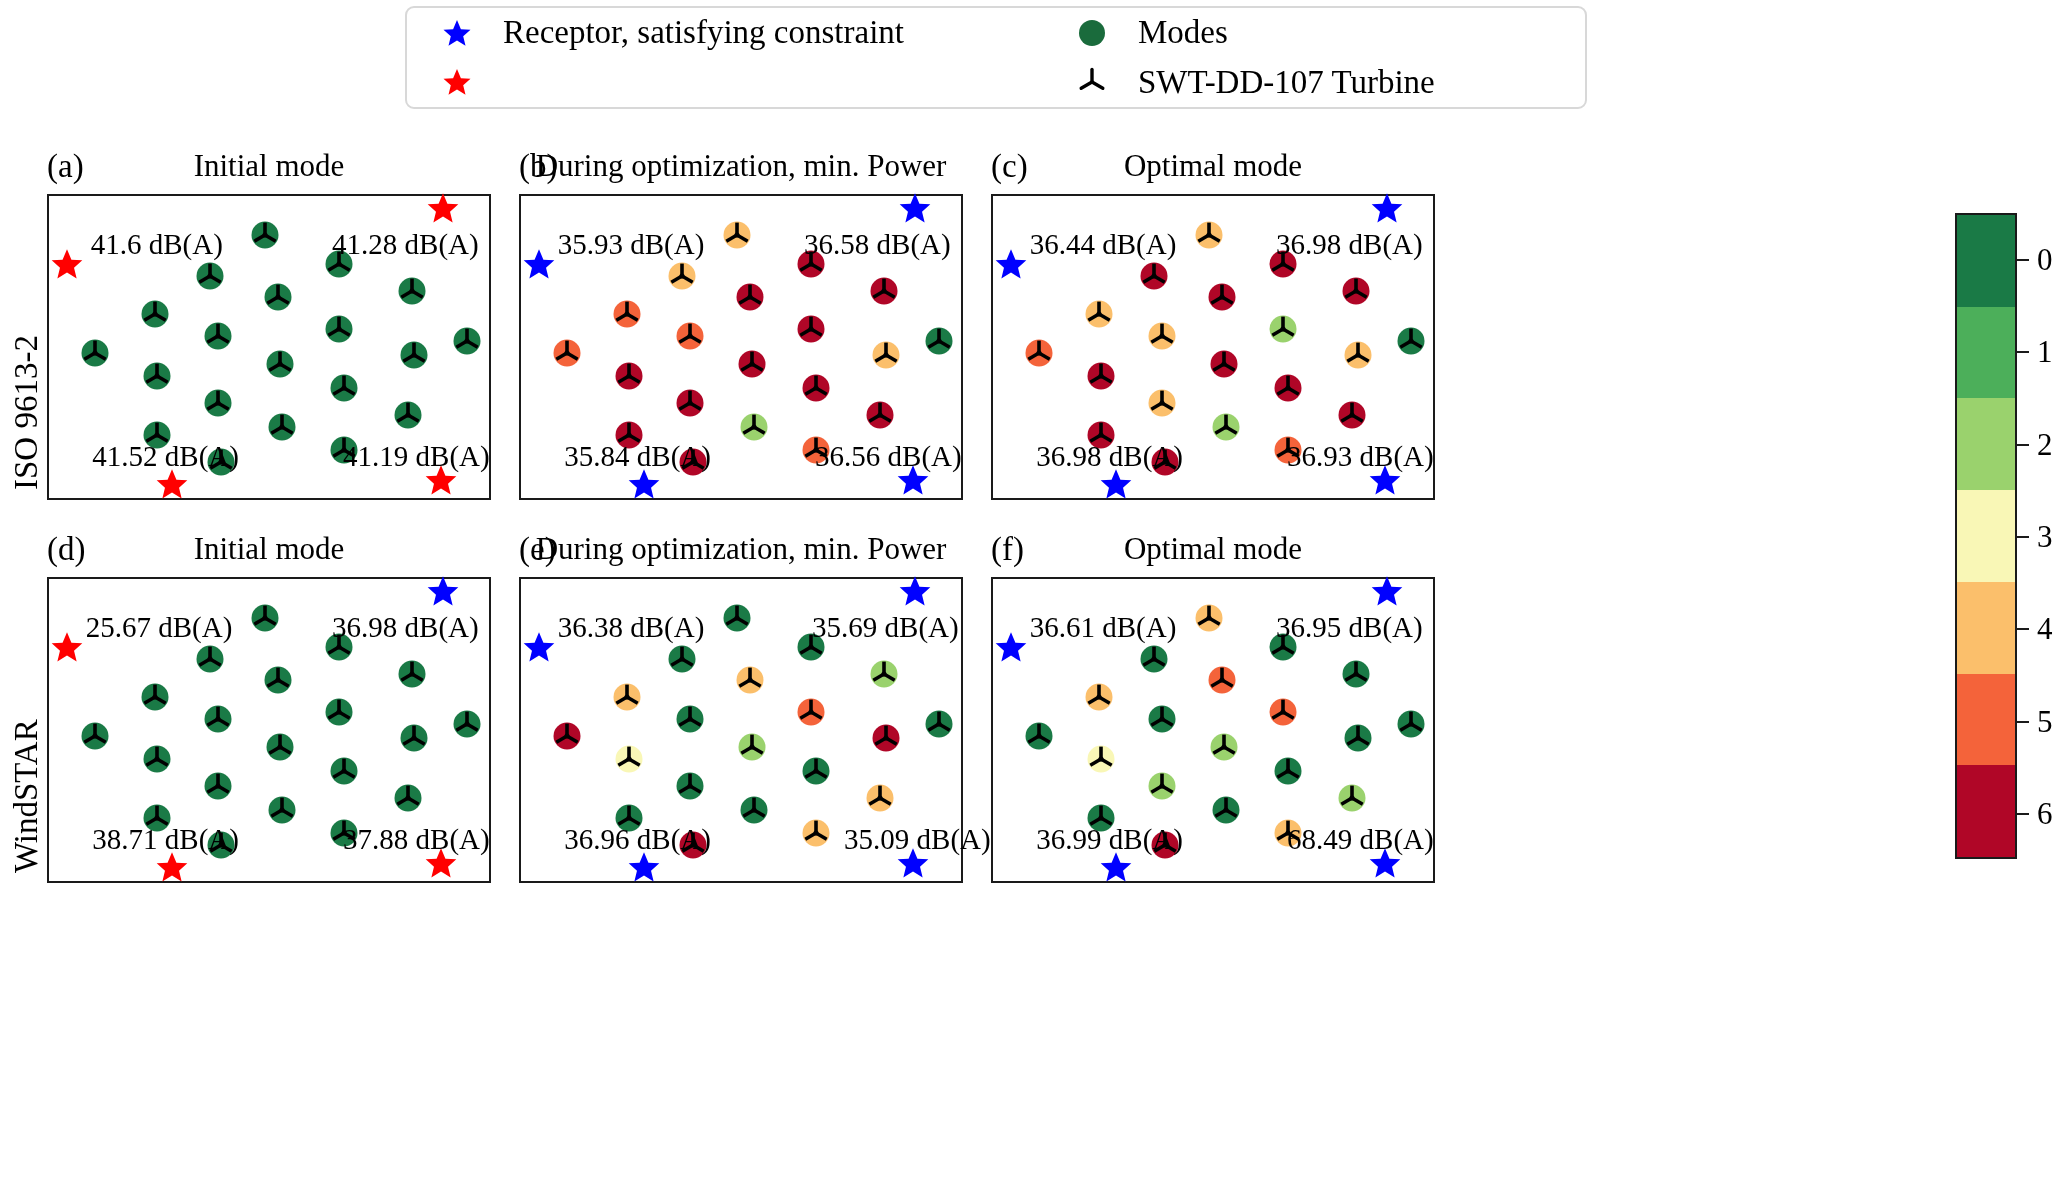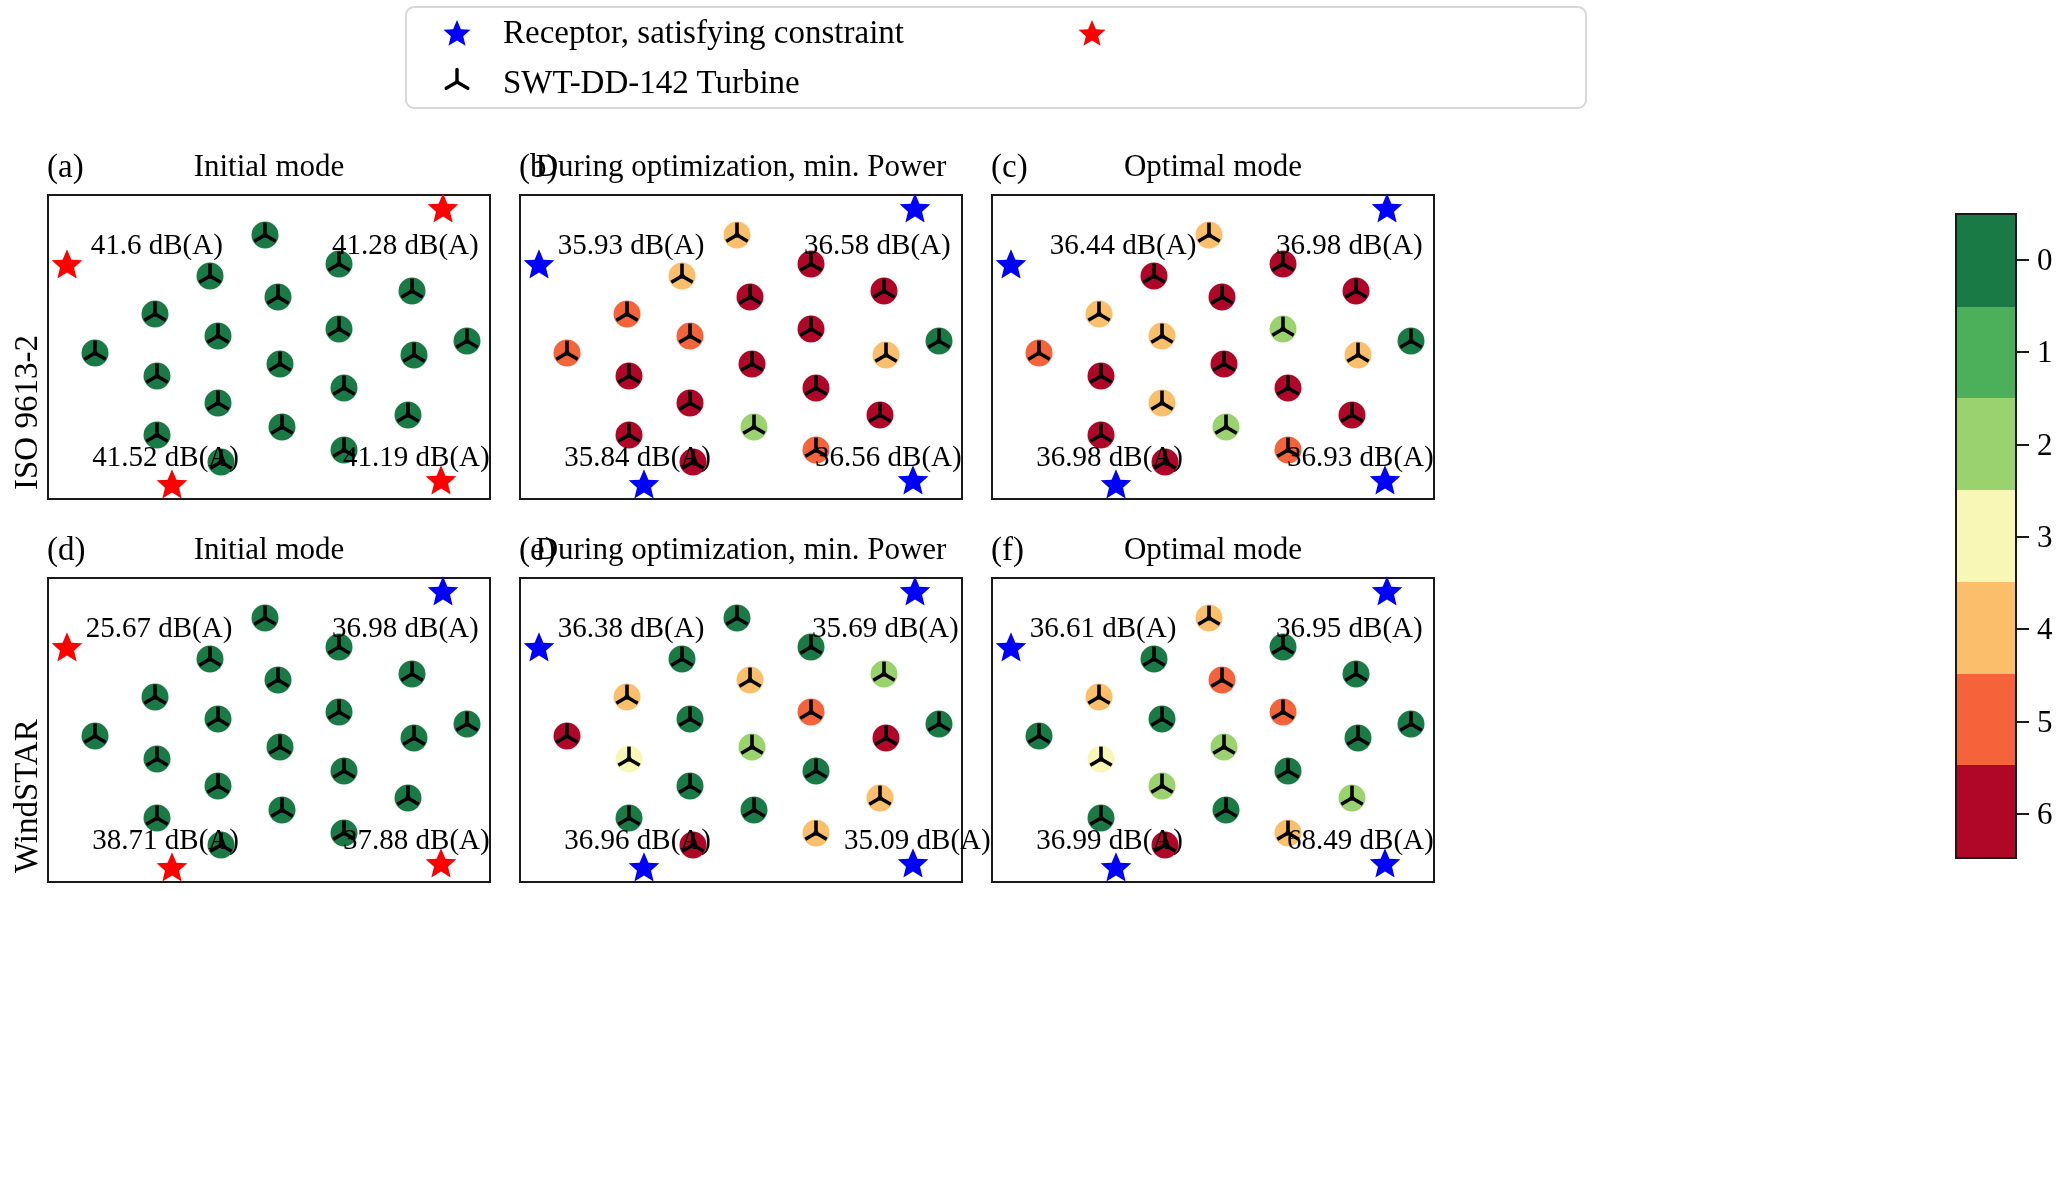--- a/index.html
+++ b/index.html
@@ -49,36 +49,44 @@
   <div class="lg-entry">
     <span class="lg-mk">
       <svg width="30" height="30" viewBox="0 0 30 30">
           <polygon points="15,2 18.9,11.2 28.5,11.8 21.2,18.2 23.5,27.8 15,22.6 6.5,27.8 8.8,18.2 1.5,11.8 11.1,11.2" fill="#0000ff"></polygon>
         </svg>
     </span>
     <span class="lg-label">Receptor, satisfying constraint</span>
   </div>
   <div class="lg-entry">
     <span class="lg-mk">
+      <svg width="34" height="34" viewBox="0 0 34 34">
+          <circle cx="17" cy="17" r="13" fill="#1a6b3c"></circle>
+        </svg>
+    </span>
+    <span class="lg-label">Modes</span>
+  </div>
+  <div class="lg-entry">
+    <span class="lg-mk">
       <svg width="30" height="30" viewBox="0 0 30 30">
           <polygon points="15,2 18.9,11.2 28.5,11.8 21.2,18.2 23.5,27.8 15,22.6 6.5,27.8 8.8,18.2 1.5,11.8 11.1,11.2" fill="#ff0000"></polygon>
         </svg>
     </span>
   </div>
   <div class="lg-entry">
     <span class="lg-mk">
       <svg width="34" height="34" viewBox="0 0 34 34">
         <g stroke="#000" stroke-width="3.4" stroke-linecap="round" fill="none">
           <line x1="17" y1="17" x2="17" y2="4.5"></line>
           <line x1="17" y1="17" x2="6.2" y2="23.3"></line>
           <line x1="17" y1="17" x2="27.8" y2="23.3"></line>
         </g>
       </svg>
     </span>
-    <span class="lg-label">SWT-DD-142 Turbine</span>
+    <span class="lg-label">SWT-DD-107 Turbine</span>
   </div>
 </div>
 
 <div class="rowlabel" id="rowlab0" style="left: 8px; top: 490px;">ISO 9613-2</div>
 <div class="rowlabel" id="rowlab1" style="left: 8px; top: 873px;">WindSTAR</div>
 
 <div id="panels">
     <div class="panel" style="left: 47px; top: 150px; width: 444px; height: 350px;">
       <div class="p-tag">(a)</div>
       <div class="p-title">Initial mode</div>
@@ -663,21 +671,21 @@
             <g stroke="#000" stroke-width="3.6" stroke-linecap="butt" fill="none">
               <line x1="17" y1="17" x2="17" y2="4.6"></line>
               <line x1="17" y1="17" x2="6.3" y2="23.2"></line>
               <line x1="17" y1="17" x2="27.7" y2="23.2"></line>
             </g>
             <circle cx="17" cy="17" r="2.6" fill="#000"></circle>
           </svg></span>
         <span class="star" style="left: 4%; top: 22.5%;"><svg width="34" height="34" viewBox="0 0 30 30">
             <polygon points="15,2 18.9,11.2 28.5,11.8 21.2,18.2 23.5,27.8 15,22.6 6.5,27.8 8.8,18.2 1.5,11.8 11.1,11.2" fill="#0000ff"></polygon>
           </svg></span>
-        <span class="dblab" style="left: 25%; top: 16%; margin-left: 20px;">36.44 dB(A)</span>
+        <span class="dblab" style="left: 25%; top: 16%;">36.44 dB(A)</span>
         <span class="star" style="left: 89.5%; top: 4%;"><svg width="34" height="34" viewBox="0 0 30 30">
             <polygon points="15,2 18.9,11.2 28.5,11.8 21.2,18.2 23.5,27.8 15,22.6 6.5,27.8 8.8,18.2 1.5,11.8 11.1,11.2" fill="#0000ff"></polygon>
           </svg></span>
         <span class="dblab" style="left: 81%; top: 16%;">36.98 dB(A)</span>
         <span class="star" style="left: 28%; top: 95.5%;"><svg width="34" height="34" viewBox="0 0 30 30">
             <polygon points="15,2 18.9,11.2 28.5,11.8 21.2,18.2 23.5,27.8 15,22.6 6.5,27.8 8.8,18.2 1.5,11.8 11.1,11.2" fill="#0000ff"></polygon>
           </svg></span>
         <span class="dblab" style="left: 26.5%; top: 86%;">36.98 dB(A)</span>
         <span class="star" style="left: 89%; top: 94%;"><svg width="34" height="34" viewBox="0 0 30 30">
             <polygon points="15,2 18.9,11.2 28.5,11.8 21.2,18.2 23.5,27.8 15,22.6 6.5,27.8 8.8,18.2 1.5,11.8 11.1,11.2" fill="#0000ff"></polygon>

